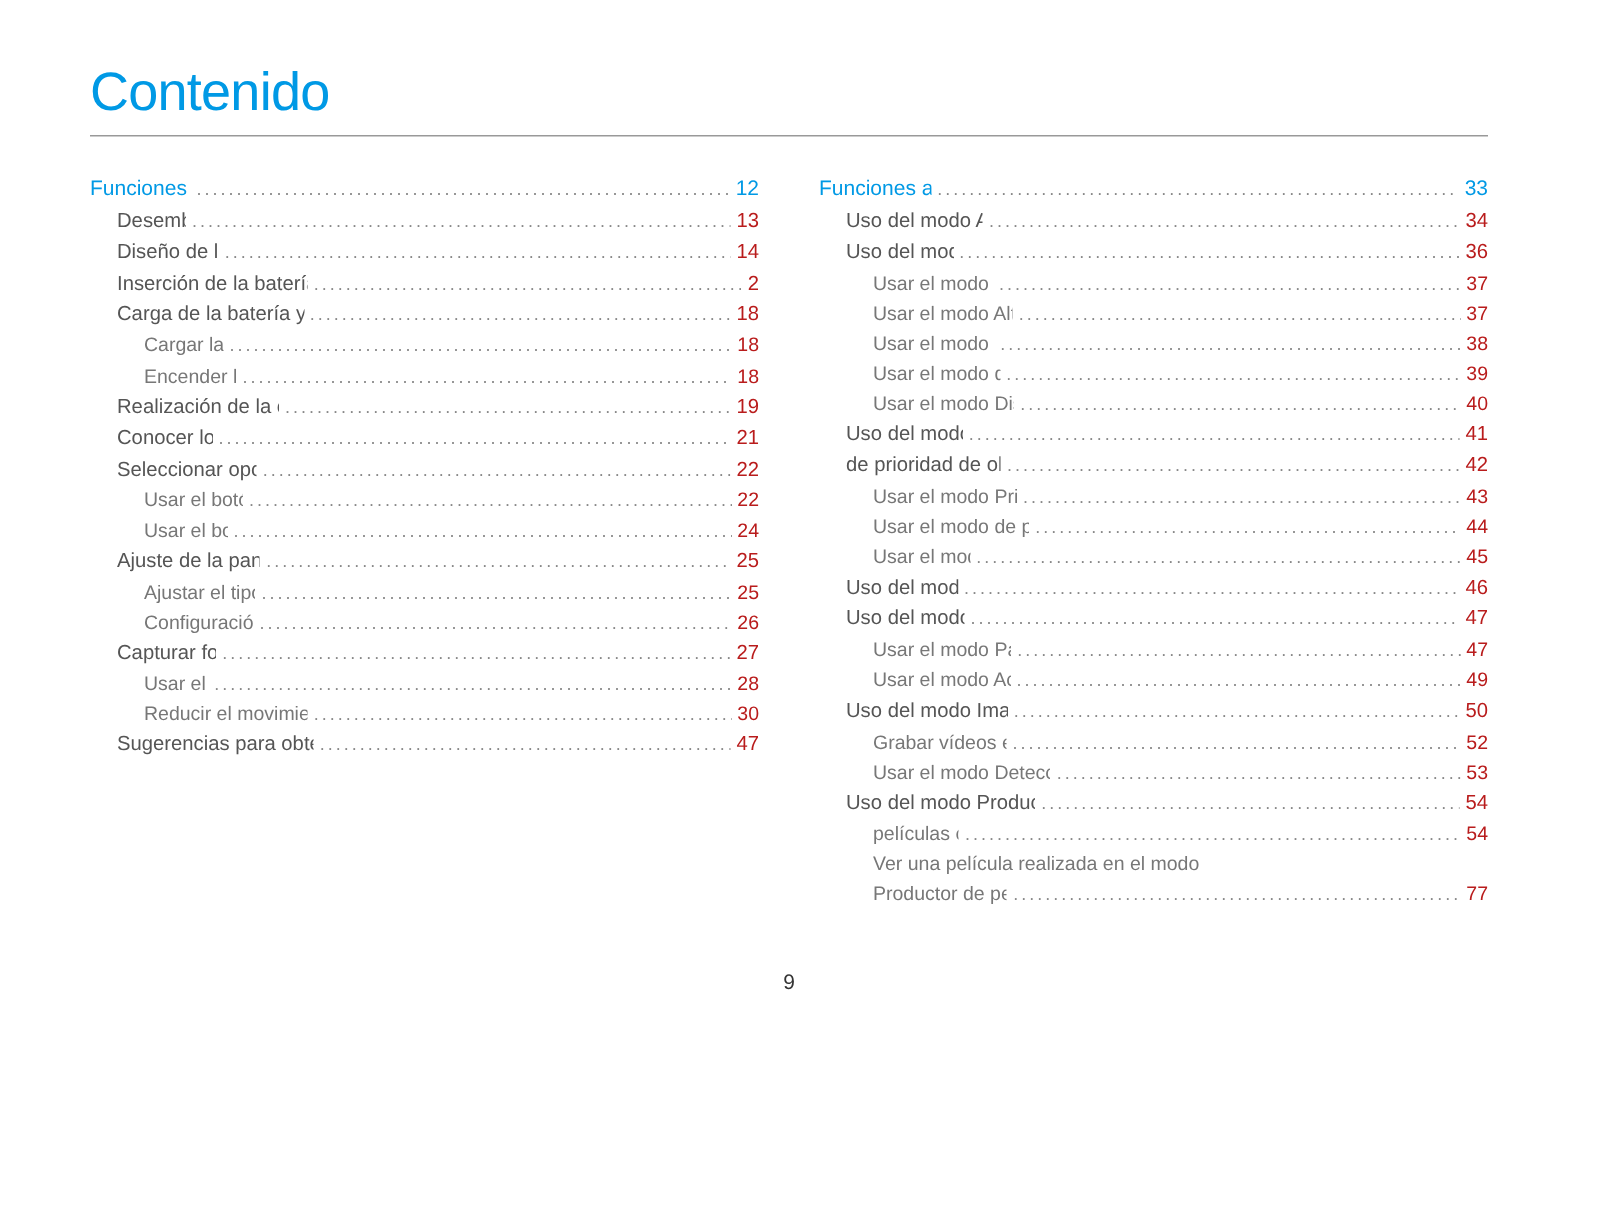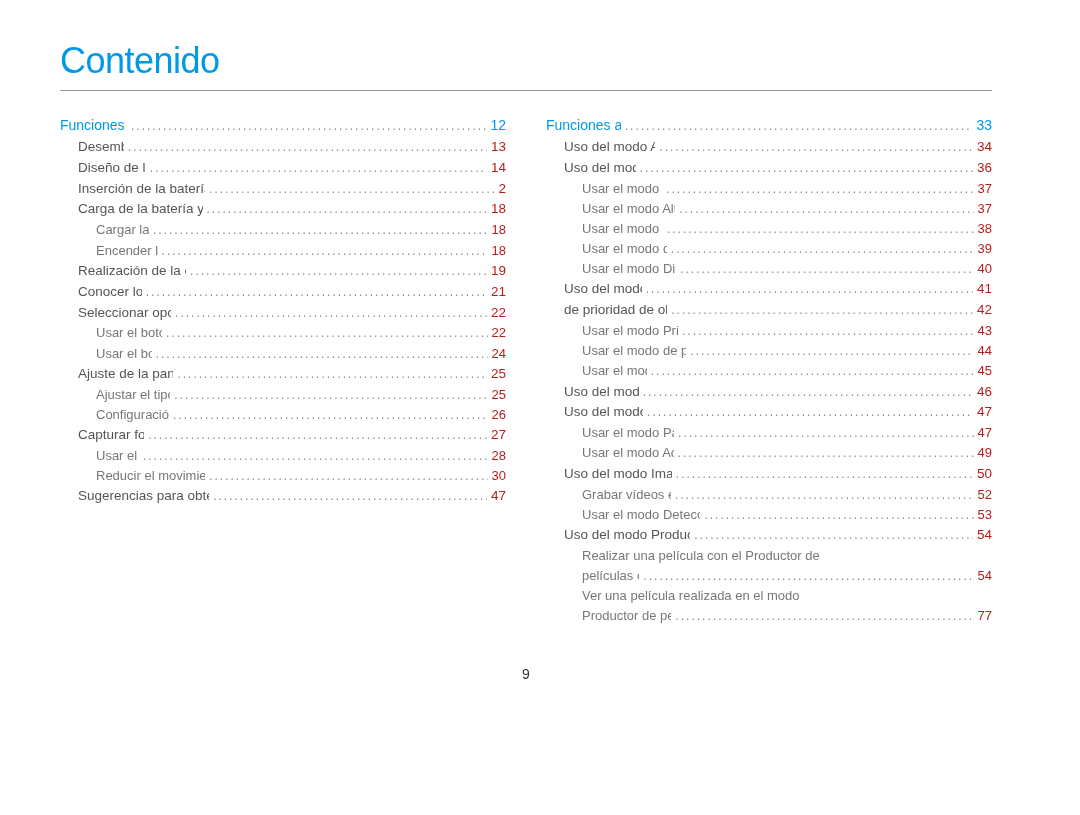--- a/index.html
+++ b/index.html
@@ -290,23 +290,20 @@
         <div class="toc-row subsub">
           <span class="label">Usar el modo Detección inteligente de escenas</span>
           <span class="leader"></span>
           <span class="page-num">53</span>
         </div>
         <div class="toc-row sub">
           <span class="label">Uso del modo Productor de películas creativas</span>
           <span class="leader"></span>
           <span class="page-num">54</span>
         </div>
-        <div class="toc-row subsub nopage">
-          <span class="label">Realizar una película con el Productor de</span>
-        </div>
         <div class="toc-row subsub">
           <span class="label">películas creativas</span>
           <span class="leader"></span>
           <span class="page-num">54</span>
         </div>
         <div class="toc-row subsub nopage">
           <span class="label">Ver una película realizada en el modo</span>
         </div>
         <div class="toc-row subsub">
           <span class="label">Productor de películas creativas</span>

